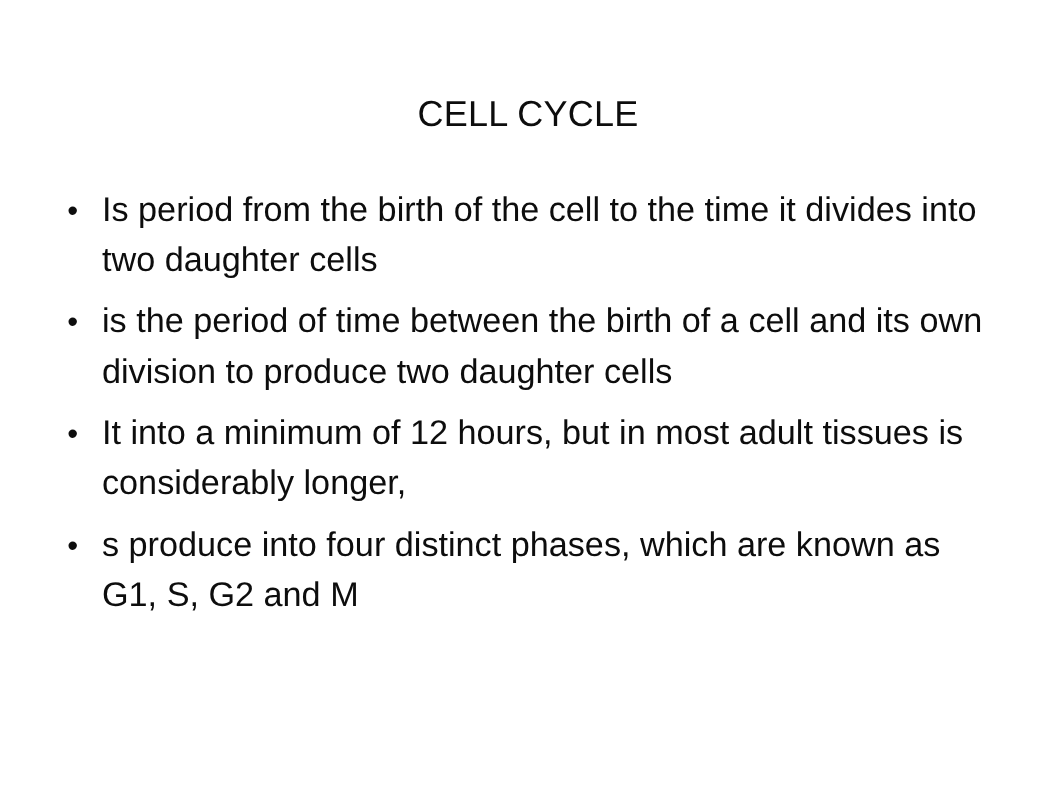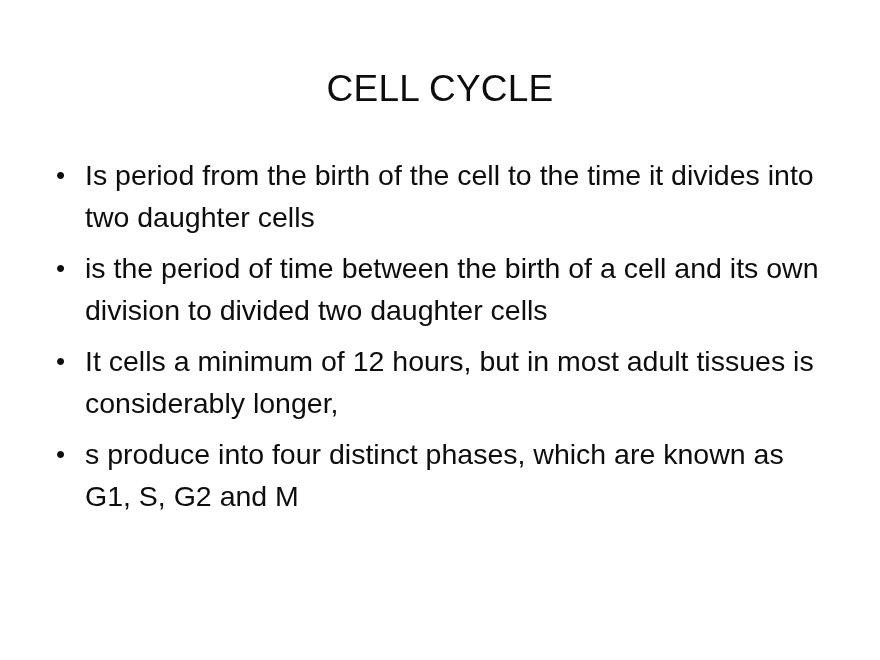--- a/index.html
+++ b/index.html
@@ -16,25 +16,25 @@
   }
   #slide {
     position: relative;
     width: 880px;
     height: 660px;
     background: #ffffff;
     box-sizing: border-box;
   }
   #slide-title {
     position: absolute;
-    top: 45px;
+    top: 61px;
     left: 0;
     width: 880px;
     text-align: center;
-    font-size: 37px;
+    font-size: 30px;
     font-weight: 400;
     line-height: 1.0;
     letter-spacing: 0.2px;
     color: #0d0d0d;
     white-space: nowrap;
   }
   #bullet-list {
     position: absolute;
     top: 154px;
     left: 52px;
@@ -80,25 +80,25 @@
 
   <h1 id="slide-title">CELL CYCLE</h1>
 
   <ul id="bullet-list">
       <li class="bullet-item">
         <span class="bullet-marker">•</span>
         <span class="bullet-text"><span>Is period from the birth of the cell to the time it divides into two daughter cells</span></span>
       </li>
       <li class="bullet-item">
         <span class="bullet-marker">•</span>
-        <span class="bullet-text"><span>is the period of time between the birth of a cell and its own division to divided two daughter cells</span></span>
+        <span class="bullet-text"><span>is the period of time between the birth of a cell and its own division to produce two daughter cells</span></span>
       </li>
       <li class="bullet-item">
         <span class="bullet-marker">•</span>
-        <span class="bullet-text"><span>It cells a </span><b>minimum of 12 hours</b><span>, but in most adult tissues is considerably longer,</span></span>
+        <span class="bullet-text"><span>It into a </span><b>minimum of 12 hours</b><span>, but in most adult tissues is considerably longer,</span></span>
       </li>
       <li class="bullet-item">
         <span class="bullet-marker">•</span>
         <span class="bullet-text"><span>s produce into four distinct phases, which are known as </span><b>G1, S, G2 and M</b></span>
       </li>
     </ul>
 
 </div>
 
 </body></html>

